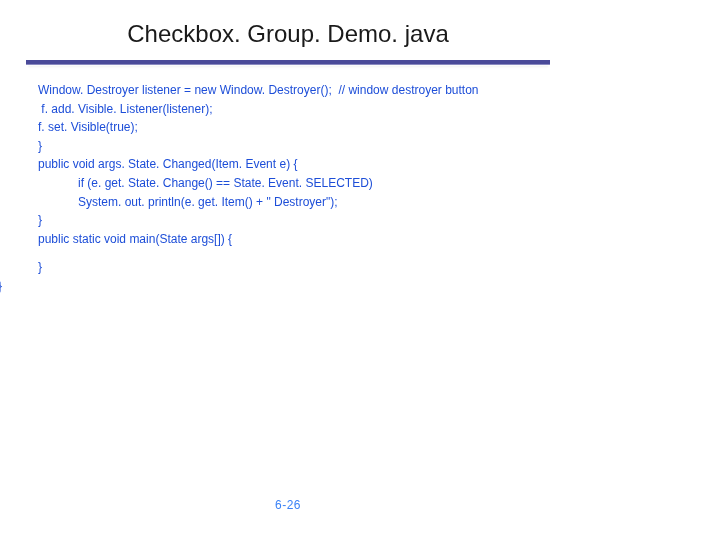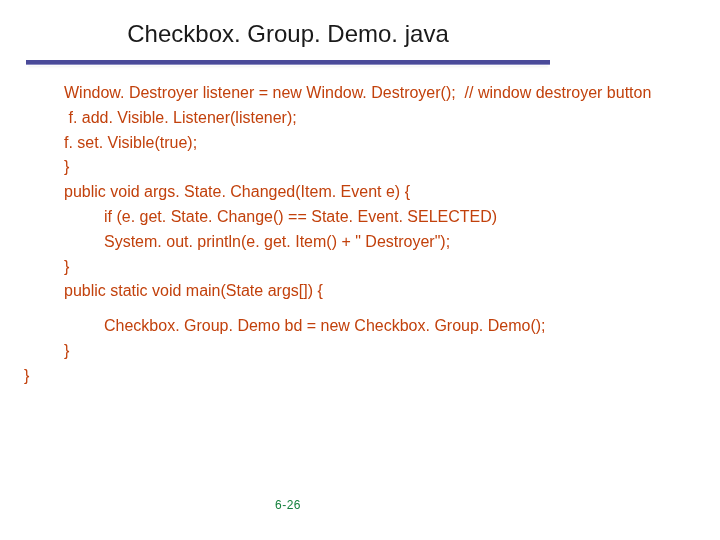--- a/index.html
+++ b/index.html
@@ -25,38 +25,38 @@
     padding-bottom: 12px;
   }
   .rule {
     height: 0;
     border-top: 4px solid #4a4a99;
     border-bottom: 1px solid #8a8ac0;
     margin: 0 26px 10px 26px;
     box-shadow: 0 4px 2px -2px rgba(0,0,0,0.08);
   }
   .code-area {
-    padding: 6px 0 0 64px;
+    padding: 6px 0 0 38px;
     font-family: "Malgun Gothic", "Segoe UI", Arial, sans-serif;
-    font-size: 16px;
+    font-size: 12px;
     line-height: 1.55;
-    color: #c2410c;
+    color: #1d4ed8;
   }
   .line { white-space: pre; }
   .ind1 { padding-left: 40px; }
   .neg1 { margin-left: -40px; }
   .gap  { height: 10px; }
   .pagenum {
     position: absolute;
     bottom: 28px;
     left: 0;
     width: 100%;
     text-align: center;
     font-size: 12px;
-    color: #15803d;
+    color: #3b82f6;
     font-family: Arial, sans-serif;
     letter-spacing: 0.5px;
   }
 </style>
 </head>
 <body>
 
 <div class="slide">
 
   <div class="title">Checkbox. Group. Demo. java</div>
@@ -66,19 +66,18 @@
     <div class="line">Window. Destroyer listener = new Window. Destroyer();  // window destroyer button</div>
     <div class="line"> f. add. Visible. Listener(listener);</div>
     <div class="line">f. set. Visible(true);</div>
     <div class="line">}</div>
     <div class="line">public void args. State. Changed(Item. Event e) {</div>
     <div class="line ind1">if (e. get. State. Change() == State. Event. SELECTED)</div>
     <div class="line ind1">System. out. println(e. get. Item() + " Destroyer");</div>
     <div class="line">}</div>
     <div class="line">public static void main(State args[]) {</div>
     <div class="gap"></div>
-    <div class="line ind1">Checkbox. Group. Demo bd = new Checkbox. Group. Demo();</div>
     <div class="line">}</div>
     <div class="line neg1">}</div>
   </div>
 
   <div class="pagenum">6-26</div>
 </div>
 
 </body></html>

